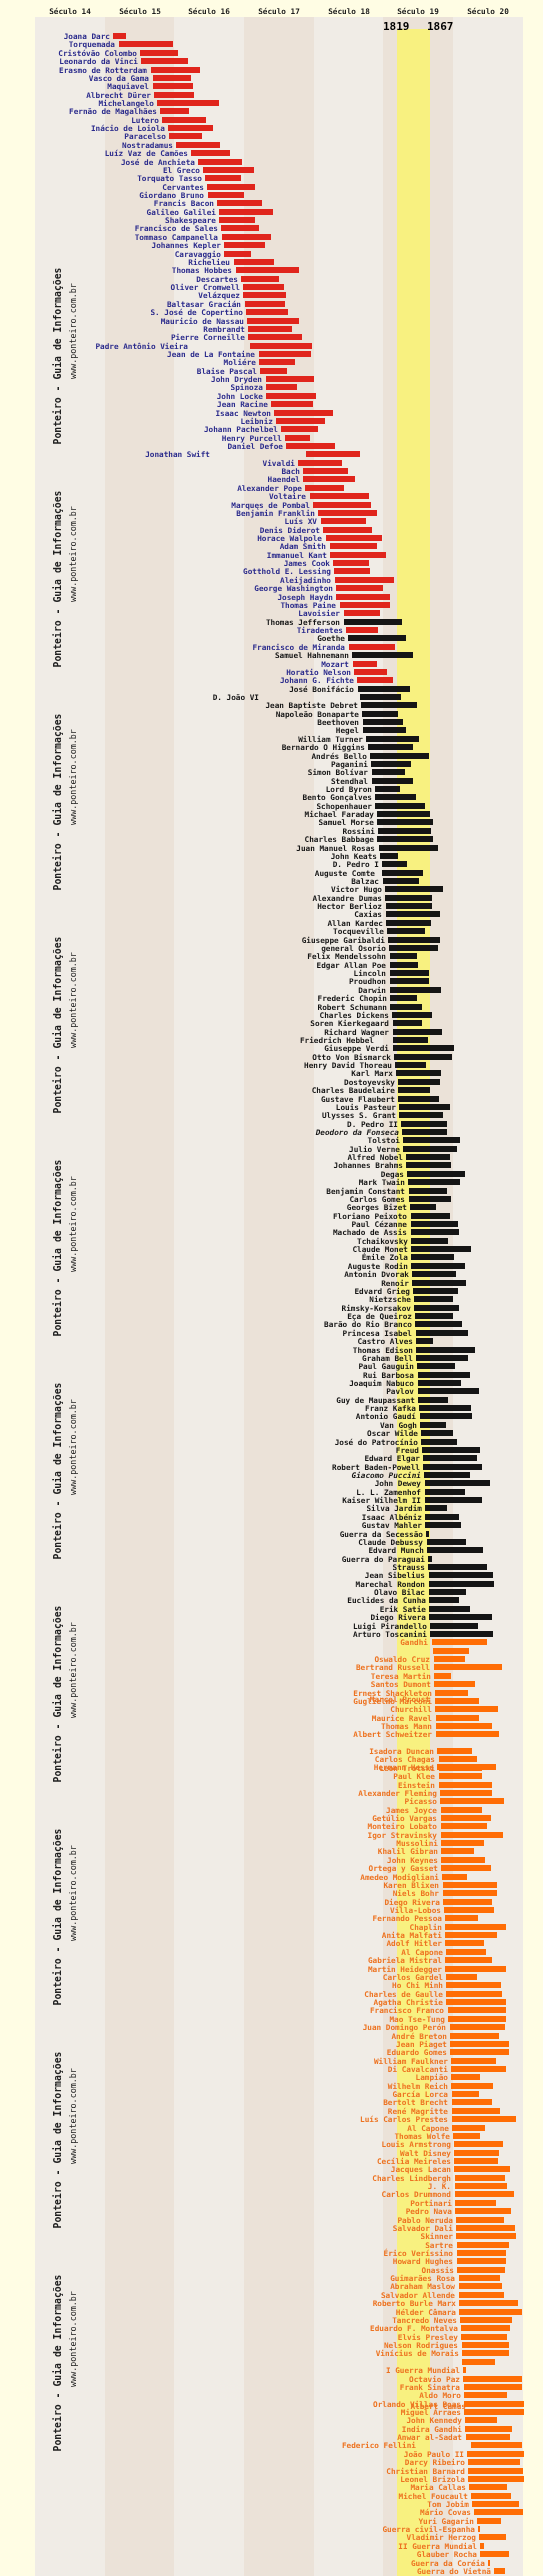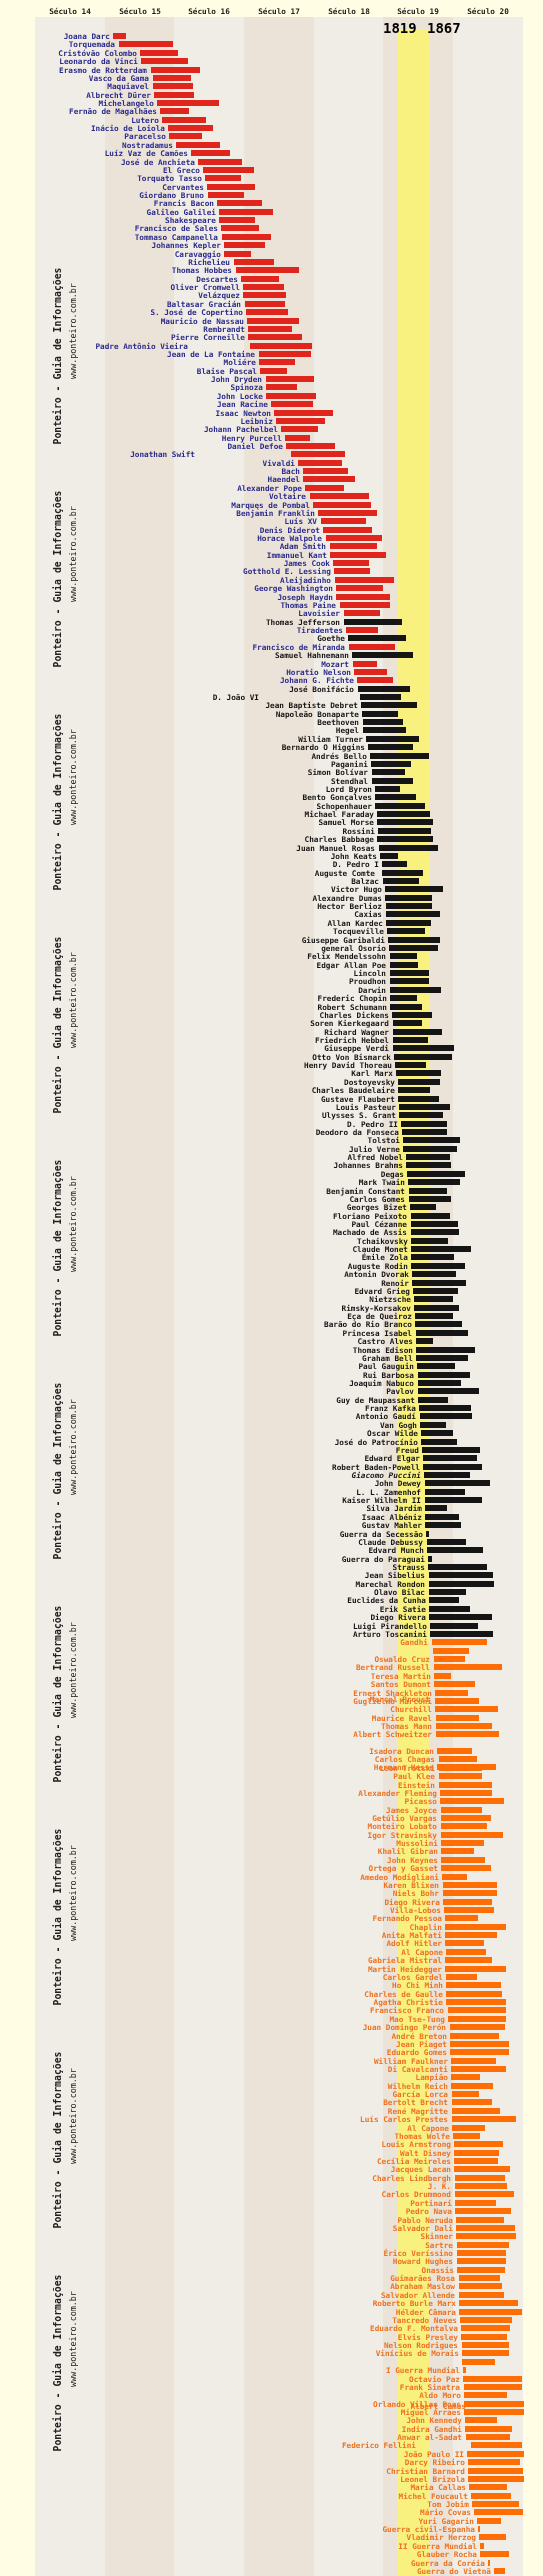--- a/index.html
+++ b/index.html
@@ -11,21 +11,21 @@
   #chart{position:absolute;left:0;top:0;width:544px;height:2576px;}
   .col{position:absolute;top:17.4px;bottom:0;width:70px;}
   .col.light{background:#F0ECE6;}
   .col.dark{background:#EBE2D8;}
   .century-label{
     position:absolute;top:7px;width:70px;text-align:center;
     font-size:7.7px;font-weight:bold;color:#1A1A1A;letter-spacing:0px;
   }
   #highlight-band{position:absolute;background:#F8F180;}
   .band-year{
-    position:absolute;top:19.5px;font-size:14px;font-weight:bold;color:#000;
+    position:absolute;top:19.5px;font-size:11px;font-weight:bold;color:#000;
   }
   .row{position:absolute;height:8.4px;}
   .bar{position:absolute;height:5.6px;top:1.4px;}
   .row-label{
     position:absolute;top:0.7px;font-size:7.7px;font-weight:bold;
     white-space:nowrap;line-height:7px;
   }
   .sidebar-block{position:absolute;left:0;top:0;}
   .sb-line{
     position:absolute;transform:translate(-50%,-50%) rotate(-90deg);
@@ -253,21 +253,21 @@
         <div class="bar" style="left: 281px; width: 37px; background: rgb(224, 37, 28);"></div>
       </div>
       <div class="row" style="top: 434px; left: 0px; width: 544px;">
         <div class="row-label" style="right: 262px; color: rgb(43, 43, 140);">Henry Purcell</div>
         <div class="bar" style="left: 285px; width: 25px; background: rgb(224, 37, 28);"></div>
       </div>
       <div class="row" style="top: 442px; left: 0px; width: 544px; text-align: right;">
         <div class="row-label" style="right: 261px; color: rgb(43, 43, 140);">Daniel Defoe</div>
         <div class="bar" style="left: 286px; width: 49px; background: rgb(224, 37, 28);"></div>
       </div>
-      <div class="row" style="top: 450px; left: 0px; width: 452px;">
+      <div class="row" style="top: 450px; left: 15px; width: 452px;">
         <div class="row-label" style="right: 257px; color: rgb(43, 43, 140);">Jonathan Swift</div>
         <div class="bar" style="left: 291px; width: 54px; background: rgb(224, 37, 28);"></div>
       </div>
       <div class="row" style="top: 459px; left: 0px; width: 544px;">
         <div class="row-label" style="right: 249px; color: rgb(43, 43, 140);">Vivaldi</div>
         <div class="bar" style="left: 298px; width: 44px; background: rgb(224, 37, 28);"></div>
       </div>
       <div class="row" style="top: 467px; left: 0px; width: 544px;">
         <div class="row-label" style="right: 244px; color: rgb(43, 43, 140);">Bach</div>
         <div class="bar" style="left: 303px; width: 45px; background: rgb(224, 37, 28);"></div>
@@ -534,21 +534,21 @@
       </div>
       <div class="row" style="top: 1019px; left: 0px; width: 544px;">
         <div class="row-label" style="right: 155px; color: rgb(21, 21, 21);">Soren Kierkegaard</div>
         <div class="bar" style="left: 393px; width: 29px; background: rgb(21, 21, 21);"></div>
       </div>
       <div class="row" style="top: 1028px; left: 0px; width: 544px;">
         <div class="row-label" style="right: 155px; color: rgb(21, 21, 21);">Richard Wagner</div>
         <div class="bar" style="left: 393px; width: 49px; background: rgb(21, 21, 21);"></div>
       </div>
       <div class="row" style="top: 1036px; left: 0px; width: 544px;">
-        <div class="row-label" style="right: 155px; color: rgb(21, 21, 21);">Friedrich Hebbel</div>
+        <div class="row-label" style="right: 170px; color: rgb(21, 21, 21);">Friedrich Hebbel</div>
         <div class="bar" style="left: 393px; width: 35px; background: rgb(21, 21, 21);"></div>
       </div>
       <div class="row" style="top: 1044px; left: 0px; width: 544px;">
         <div class="row-label" style="right: 155px; color: rgb(21, 21, 21);">Giuseppe Verdi</div>
         <div class="bar" style="left: 393px; width: 61px; background: rgb(21, 21, 21);"></div>
       </div>
       <div class="row" style="top: 1053px; left: 0px; width: 544px;">
         <div class="row-label" style="right: 153px; color: rgb(21, 21, 21);">Otto Von Bismarck</div>
         <div class="bar" style="left: 394px; width: 58px; background: rgb(21, 21, 21);"></div>
       </div>
@@ -578,21 +578,21 @@
       </div>
       <div class="row" style="top: 1111px; left: 0px; width: 544px;">
         <div class="row-label" style="right: 148px; color: rgb(21, 21, 21);">Ulysses S. Grant</div>
         <div class="bar" style="left: 399px; width: 44px; background: rgb(21, 21, 21);"></div>
       </div>
       <div class="row" style="top: 1120px; left: 0px; width: 544px;">
         <div class="row-label" style="right: 146px; color: rgb(21, 21, 21);">D. Pedro II</div>
         <div class="bar" style="left: 401px; width: 46px; background: rgb(21, 21, 21);"></div>
       </div>
       <div class="row" style="top: 1128px; left: 0px; width: 544px;">
-        <div class="row-label" style="right: 145px; color: rgb(21, 21, 21);">Deodoro da Fonseca</div>
+        <div class="row-label" style="right: 145px; color: rgb(21, 21, 21); font-style: italic;">Deodoro da Fonseca</div>
         <div class="bar" style="left: 402px; width: 45px; background: rgb(21, 21, 21);"></div>
       </div>
       <div class="row" style="top: 1136px; left: 0px; width: 544px;">
         <div class="row-label" style="right: 144px; color: rgb(21, 21, 21);">Tolstoi</div>
         <div class="bar" style="left: 403px; width: 57px; background: rgb(21, 21, 21);"></div>
       </div>
       <div class="row" style="top: 1145px; left: 0px; width: 544px;">
         <div class="row-label" style="right: 144px; color: rgb(21, 21, 21);">Julio Verne</div>
         <div class="bar" style="left: 403px; width: 54px; background: rgb(21, 21, 21);"></div>
       </div>

